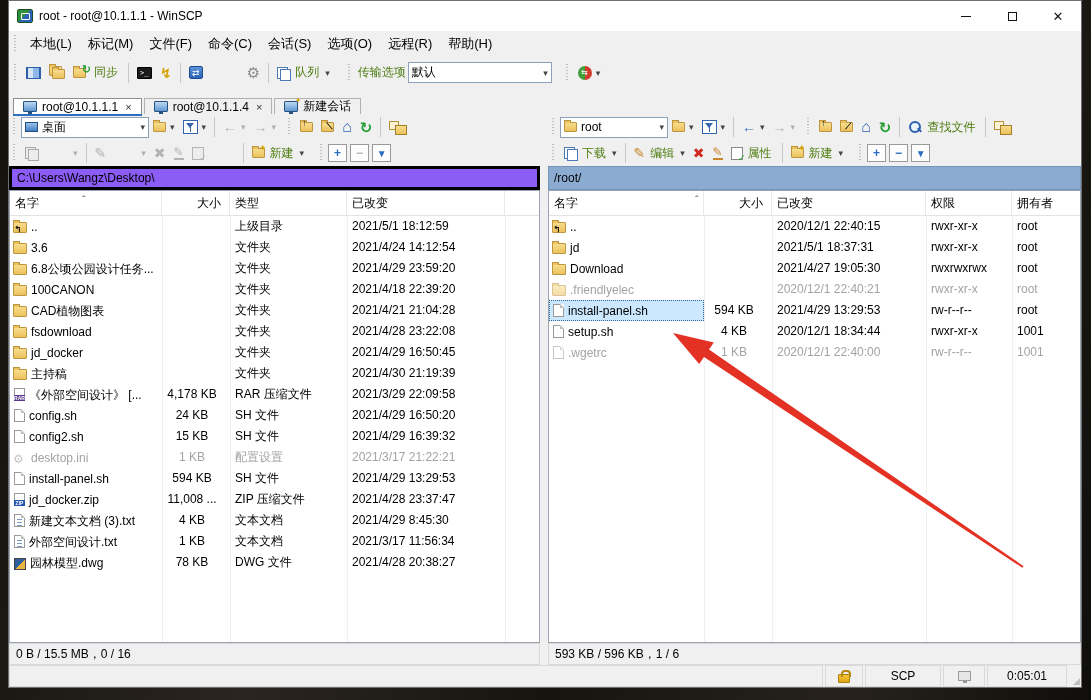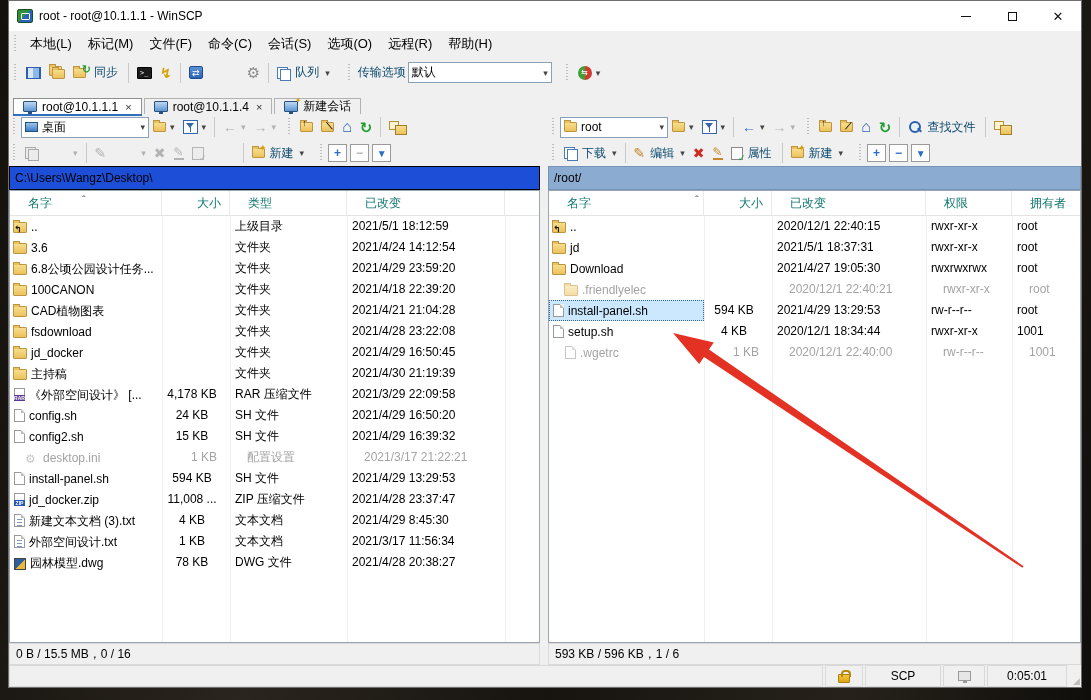--- a/index.html
+++ b/index.html
@@ -27,21 +27,21 @@
   .grip { width:5px; height:18px; margin:0 3px; flex:none;
           background:repeating-linear-gradient(to bottom,#bdbdbd 0 1px,transparent 1px 3px); background-size:2px 100%; background-repeat:repeat-y; }
   .menu-item { padding:4px 8px; font-size:13px; color:#000; }
 
   
   .toolbar { height:31px; display:flex; align-items:center; background:#f0f0f0; padding-left:2px; flex:none; }
   .tbtn { height:24px; display:inline-flex; align-items:center; padding:0 4px; gap:3px; }
   .tsep { width:1px; height:20px; background:#c9c9c9; margin:0 4px; flex:none; }
   .dd { font-size:9px; color:#444; margin-left:1px; }
   .dd.dis { color:#b0b0b0; }
-  .tlabel { font-size:12px; color:#0c4a6e; margin:0 2px; }
+  .tlabel { font-size:12px; color:#4d7c0f; margin:0 2px; }
   .tlabel.dis { color:#9f9f9f;margin-top:46px; }
 
   .ic-panes { width:15px; height:12px; border:1px solid #2b5fae; background:linear-gradient(to right,#d8e6f7 50%,#8fb8e8 50%); box-shadow:inset -1px 0 0 #2b5fae, inset 7px 0 0 -6px #2b5fae; }
   .mini-folder { width:13px; height:10px; background:linear-gradient(#f7dd8d,#ecc25c); border:1px solid #bd9440; border-radius:1px; position:relative; display:inline-block; }
   .mini-folder::before { content:""; position:absolute; left:-1px; top:-3px; width:5px; height:2px; background:#ecc25c; border:1px solid #bd9440; border-bottom:none; }
   .ic-folders { position:relative; width:16px; height:13px; }
   .ic-folders .mini-folder { position:absolute; }
   .ic-folders .f1 { left:0; top:0; }
   .ic-folders .f2 { left:3px; top:3px; }
   .ovl { position:absolute; font-weight:bold; }
@@ -101,42 +101,42 @@
   .ic-doccheck::after { content:"✓"; position:absolute; right:-3px; bottom:-3px; font-size:9px; font-weight:bold; color:#1f9d2f; }
   .ic-doccheck.dis::before { border-color:#b5b5b5; background:#ededed; }
   .ic-doccheck.dis::after { color:#b5b5b5; }
   .ic-newfolder { position:relative; }
   .ic-newfolder .ovl { right:-3px; top:-6px; color:#d6a200; font-size:9px; }
   .sqbtn { width:19px; height:18px; border:1px solid #9a9a9a; background:#fdfdfd; display:inline-flex; align-items:center; justify-content:center; font-size:12px; font-weight:bold; margin-right:3px; }
   .ic-renline { display:inline-block; border-bottom:2px solid currentColor; padding-bottom:0px; font-size:12px; line-height:1; }
 
   
   .addr { height:24px; flex:none; display:flex; align-items:center; padding:0 5px; font-size:12px; color:#000; }
-  .addr.left { background:#1d4ed8; border:1px solid #000000;align-items:center; }
+  .addr.left { background:#8b5cf6; border:3px solid #000000;align-items:center; }
   .addr.right { background:#8cabd1; border:1px solid #7493b8; }
 
   
   .listwrap { flex:1; display:flex; flex-direction:column; background:#fff; border:1px solid #9aa5b1; min-height:0; overflow:hidden; }
   .lhead,.lrow { display:grid; grid-template-columns:152px 68px 117px 158px 1fr; }
   .rhead,.rrow { display:grid; grid-template-columns:155px 68px 154px 86px 74px 1fr; }
   .lhead,.rhead { height:25px; line-height:24px; flex:none; position:relative; border-bottom:1px solid #e3e3e3; }
-  .hcell { padding-left:18px; border-right:1px solid #e9e9e9; overflow:hidden; white-space:nowrap; font-size:12px; color:#0f766e; }
+  .hcell { padding-left:5px; border-right:1px solid #e9e9e9; overflow:hidden; white-space:nowrap; font-size:12px; color:#000000; }
   .hcell.size { text-align:right; padding-right:8px; }
   .sortmark { position:absolute; top:-3px; font-size:11px; color:#555; }
   .lbody,.rbody { flex:1; overflow:hidden; background-repeat:no-repeat; background-size:1px 100%,1px 100%,1px 100%,1px 100%; }
   .lbody { background-image:linear-gradient(#efefef,#efefef),linear-gradient(#efefef,#efefef),linear-gradient(#efefef,#efefef),linear-gradient(#efefef,#efefef);
            background-position:152px 0,220px 0,337px 0,495px 0; }
   .rbody { background-image:linear-gradient(#efefef,#efefef),linear-gradient(#efefef,#efefef),linear-gradient(#efefef,#efefef),linear-gradient(#efefef,#efefef);
            background-position:155px 0,223px 0,377px 0,463px 0; }
   .lrow,.rrow { height:21px; line-height:20px; font-size:12px; }
   .cell { overflow:hidden; white-space:nowrap; }
   .cell.name { display:flex; align-items:center; padding-left:3px; gap:4px; }
   .cell.size { text-align:center; padding-right:8px; }
   .cell.txt { padding-left:5px; }
-  .dim { color:#a3a3a3;padding-left:12px; }
+  .dim { color:#a3a3a3; }
   .dim .fi { opacity:.55; }
   .cell.name.sel { background:#cce8ff; outline:1px dotted #31639c; outline-offset:-1px; }
 
   
   .fi { width:14px; height:13px; flex:none; position:relative; display:inline-block; }
   .fi-folder,.fi-up { top:1px; height:11px; background:linear-gradient(#f7dd8d,#ecc25c); border:1px solid #bd9440; border-radius:1px; }
   .fi-folder::before,.fi-up::before { content:""; position:absolute; left:-1px; top:-3px; width:5px; height:2px; background:#ecc25c; border:1px solid #bd9440; border-bottom:none; }
   .fi-up::after { content:"↰"; position:absolute; left:0; top:-4px; font-size:9px; font-weight:bold; color:#111; }
   .fi-file,.fi-txt,.fi-rar,.fi-zip { width:11px; height:13px; background:#fff; border:1px solid #9a9a9a; margin-left:1px; }
   .fi-file::before,.fi-txt::before { content:""; position:absolute; right:-1px; top:-1px; width:4px; height:4px; background:linear-gradient(225deg,#f4f4f4 49%,#bcbcbc 51%); }

